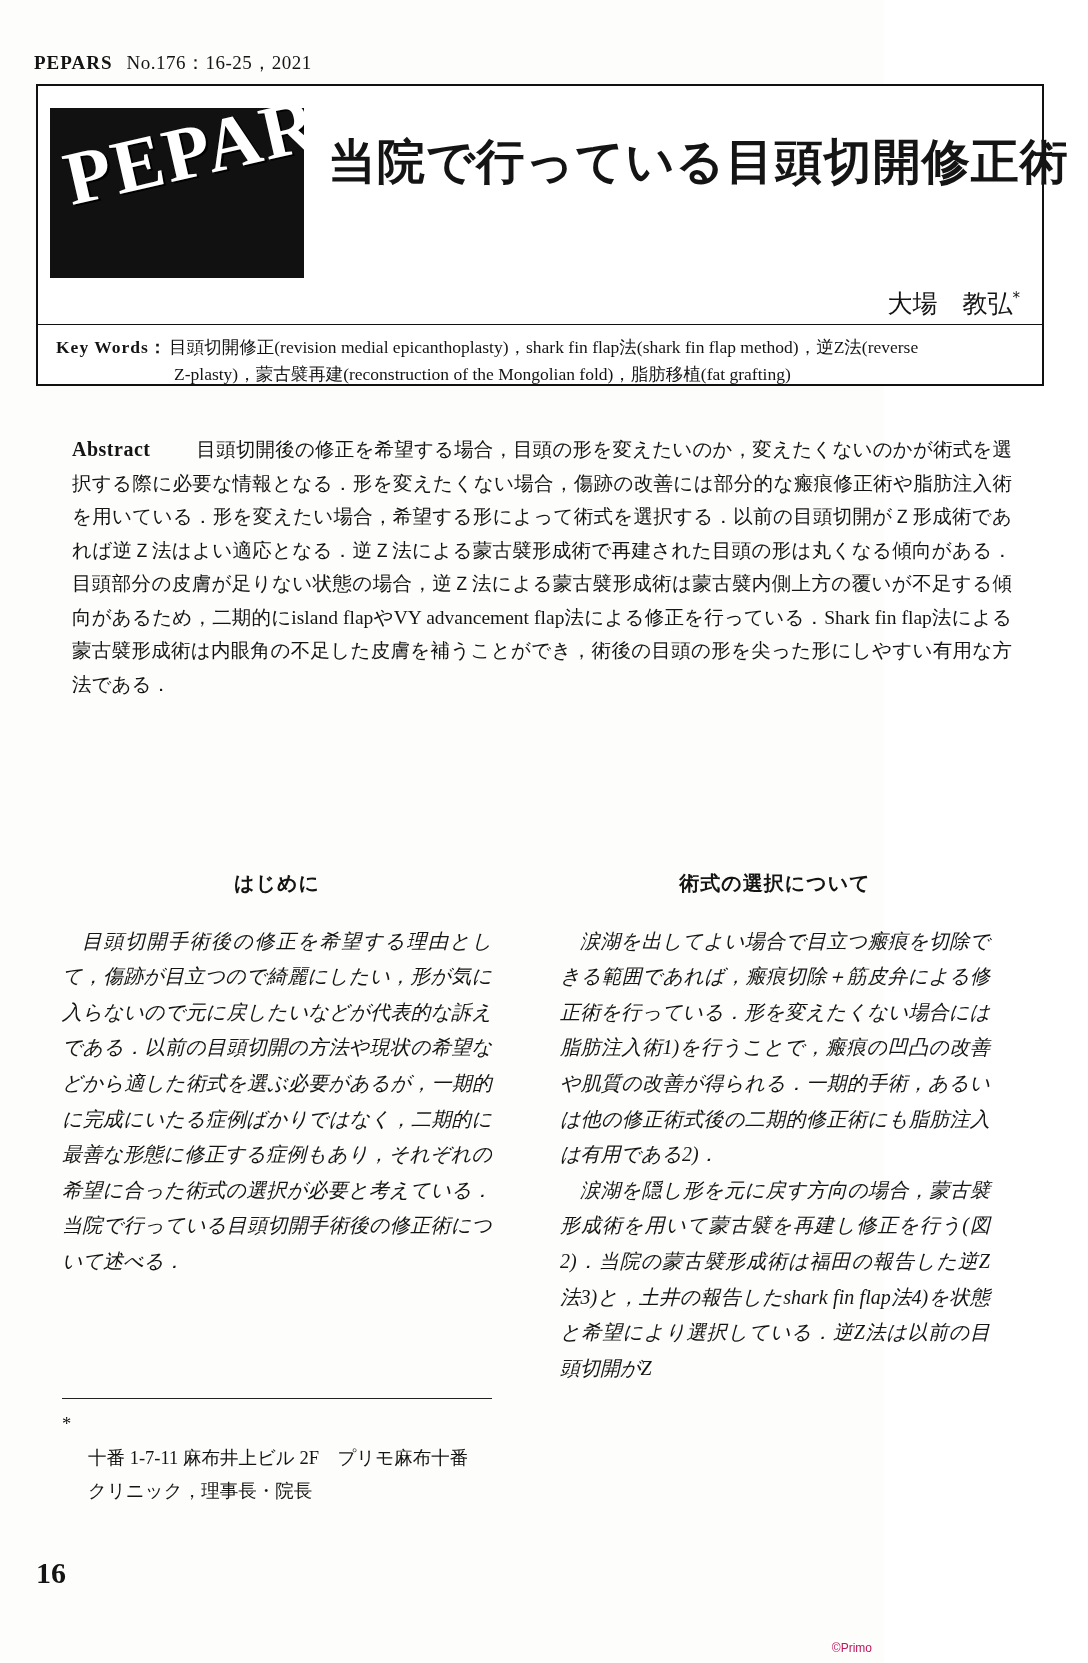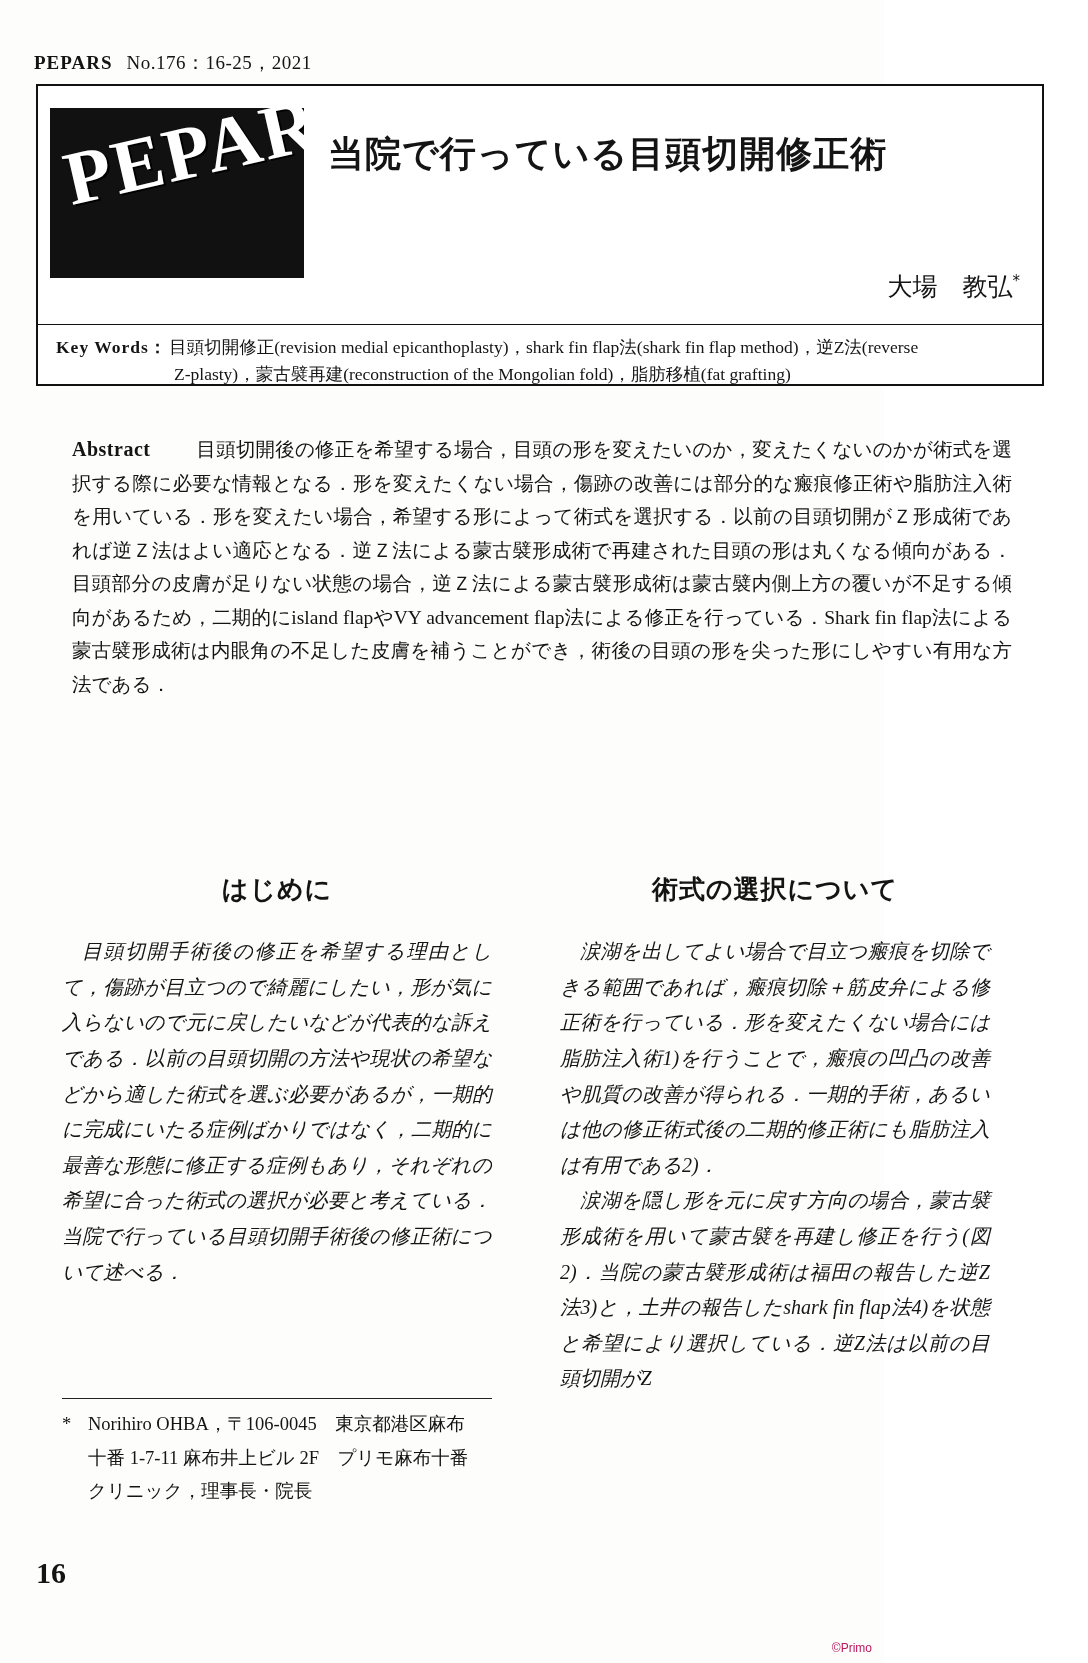--- a/index.html
+++ b/index.html
@@ -83,28 +83,28 @@
     letter-spacing: 0px;
   }
   .article-title {
     position: absolute;
     left: 290px;
     top: 44px;
     right: 16px;
     text-align: left;
     font-family: Liberation Serif, serif;
     font-weight: 700;
-    font-size: 36px;
+    font-size: 48px;
     letter-spacing: 1px;
     white-space: nowrap;
   }
   .author-line {
     position: absolute;
     right: 22px;
-    top: 184px;
+    top: 201px;
     font-size: 25px;
     font-family: "DejaVu Sans", sans-serif;
     white-space: nowrap;
   }
   .author-line .sup { font-size: 15px; vertical-align: super; }
 
   .kw-divider {
     position: absolute;
     left: 0; right: 0;
     top: 238px;
@@ -152,21 +152,21 @@
     width: 430px;
     font-size: 20px;
     line-height: 1.78;
   }
   .col-left { left: 62px; }
   .col-right { left: 560px; }
   .sec-head {
     text-align: center;
     font-family: "DejaVu Sans", sans-serif;
     font-weight: 700;
-    font-size: 26px;
+    font-size: 20px;
     margin: 0 0 22px 0;
     letter-spacing: 1px;
   }
   .para {
     margin: 0 0 0 0;
     text-indent: 1em;
     text-align: justify;
     font-style: italic;
   }
   .para + .para { margin-top: 0; }
@@ -257,21 +257,21 @@
   <div class="col col-right">
     <div class="sec-head">術式の選択について</div>
     <p class="para">涙湖を出してよい場合で目立つ瘢痕を切除できる範囲であれば，瘢痕切除＋筋皮弁による修正術を行っている．形を変えたくない場合には脂肪注入術1)を行うことで，瘢痕の凹凸の改善や肌質の改善が得られる．一期的手術，あるいは他の修正術式後の二期的修正術にも脂肪注入は有用である2)．</p>
     <p class="para">涙湖を隠し形を元に戻す方向の場合，蒙古襞形成術を用いて蒙古襞を再建し修正を行う(図2)．当院の蒙古襞形成術は福田の報告した逆Z法3)と，土井の報告したshark fin flap法4)を状態と希望により選択している．逆Z法は以前の目頭切開がZ</p>
   </div>
 
   <div class="footnote-rule"></div>
   <div class="footnote">
     <span class="fn-star">*</span>
     <span class="fn-body">
-      <span>Norihiro OHBA，〒106-0045　東京都港区麻布</span><br>
+      <br>
       <span>十番 1-7-11 麻布井上ビル 2F　プリモ麻布十番</span><br>
       <span>クリニック，理事長・院長</span>
     </span>
   </div>
 
   <div class="page-number">16</div>
 
   <div class="credit">©Primo</div>
 
 </div>

